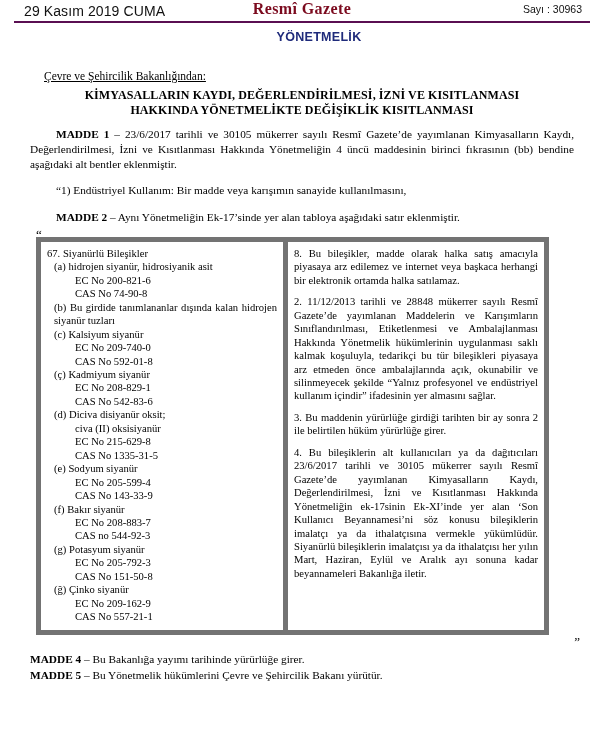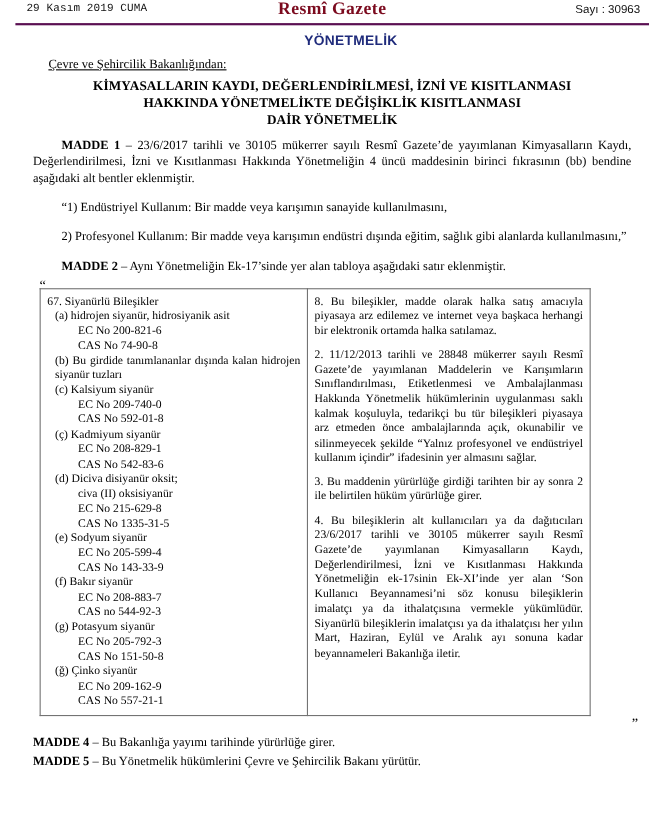--- a/index.html
+++ b/index.html
@@ -20,22 +20,22 @@
   .masthead {
     position: relative;
     height: 22px;
     padding: 2px 8px 0 8px;
     box-sizing: border-box;
   }
   .masthead-date {
     position: absolute;
     left: 24px;
     top: 3px;
-    font-family: Liberation Mono, monospace;
-    font-size: 10px;
+    font-family: Liberation Sans, sans-serif;
+    font-size: 14px;
     color: #111;
     letter-spacing: 0.1px;
   }
   .masthead-title {
     position: absolute;
     left: 0; right: 0;
     top: 0px;
     text-align: center;
     font-family: "Liberation Serif", serif;
     font-size: 16px;
@@ -71,21 +71,21 @@
     letter-spacing: 0.3px;
     padding-left: 34px;
   }
 
   
   .doc {
     padding: 0 30px;
     box-sizing: border-box;
   }
   .ministry {
-    margin-top: 9px;
+    margin-top: 26px;
     margin-left: 14px;
     font-size: 11.5px;
     text-decoration: underline;
   }
   .reg-title {
     margin-top: 6px;
     text-align: center;
     font-size: 12px;
     font-weight: bold;
     line-height: 1.28;
@@ -120,21 +120,21 @@
     font-size: 13px;
     line-height: 1;
   }
   table.ins {
     border-collapse: collapse;
     width: 474px;
     margin-left: 6px;
     table-layout: fixed;
   }
   table.ins td {
-    border: 1px solid #737373;
+    border: 5px solid #737373;
     vertical-align: top;
     padding: 5px 6px 6px 6px;
     font-size: 10.6px;
     line-height: 1.27;
   }
   td.col-left { width: 230px; }
   td.col-right { width: 244px; }
 
   .l-line { white-space: pre; }
   .l-wrap { text-align: justify; }
@@ -171,28 +171,26 @@
 
 <div class="section-label">YÖNETMELİK</div>
 
 <div class="doc">
 
   <div class="ministry">Çevre ve Şehircilik Bakanlığından:</div>
 
   <div class="reg-title">
     <div>KİMYASALLARIN KAYDI, DEĞERLENDİRİLMESİ, İZNİ VE KISITLANMASI</div>
     <div>HAKKINDA YÖNETMELİKTE DEĞİŞİKLİK KISITLANMASI</div>
-    <div>DAİR YÖNETMELİK</div>
   </div>
 
   <p class="para"><b>MADDE 1</b><span> – 23/6/2017 tarihli ve 30105 mükerrer sayılı Resmî Gazete’de yayımlanan Kimyasalların Kaydı, Değerlendirilmesi, İzni ve Kısıtlanması Hakkında Yönetmeliğin 4 üncü maddesinin birinci fıkrasının (bb) bendine aşağıdaki alt bentler eklenmiştir.</span></p>
 
   <p class="para tight">“1) Endüstriyel Kullanım: Bir madde veya karışımın sanayide kullanılmasını,</p>
 
-  <p class="para tight">2) Profesyonel Kullanım: Bir madde veya karışımın endüstri dışında eğitim, sağlık gibi alanlarda kullanılmasını,”</p>
 
   <p class="para tight"><b>MADDE 2</b><span> – Aynı Yönetmeliğin Ek-17’sinde yer alan tabloya aşağıdaki satır eklenmiştir.</span></p>
 
   <div class="table-wrap">
     <span class="quote-open">“</span>
     <table class="ins">
       <tbody>
           <tr>
         <td class="col-left">
           <div class="l-line">67. Siyanürlü Bileşikler</div>

